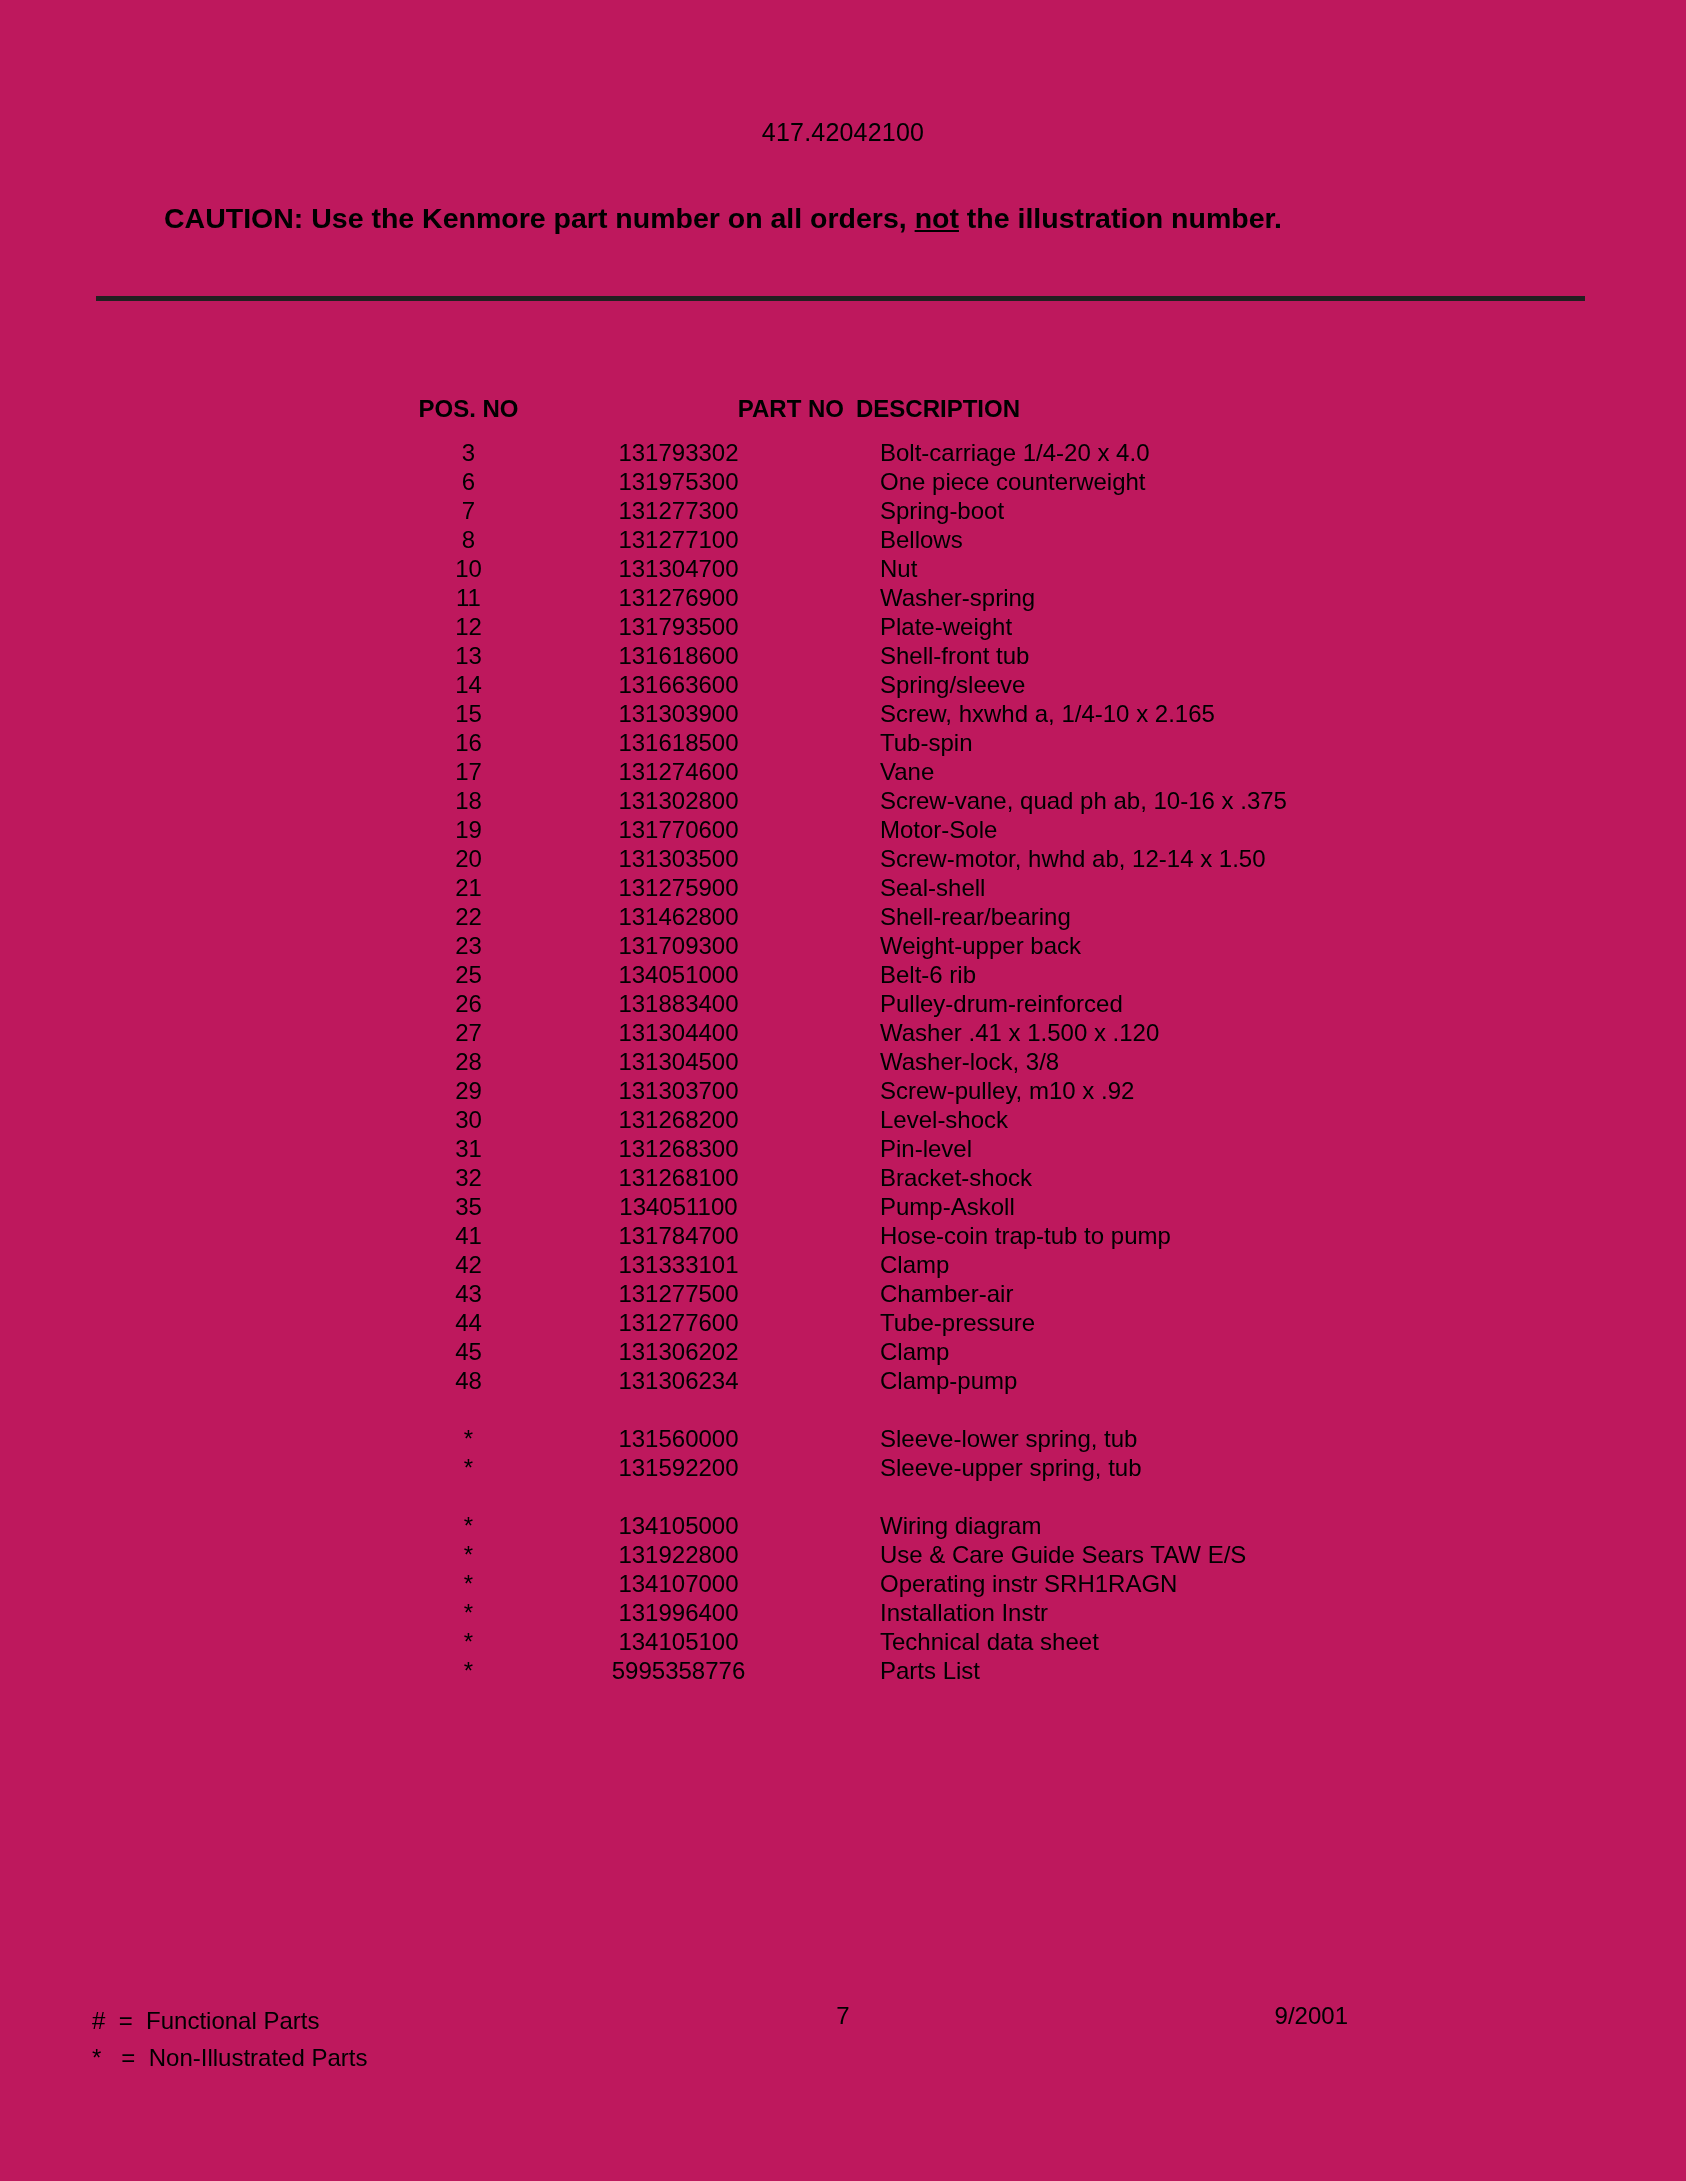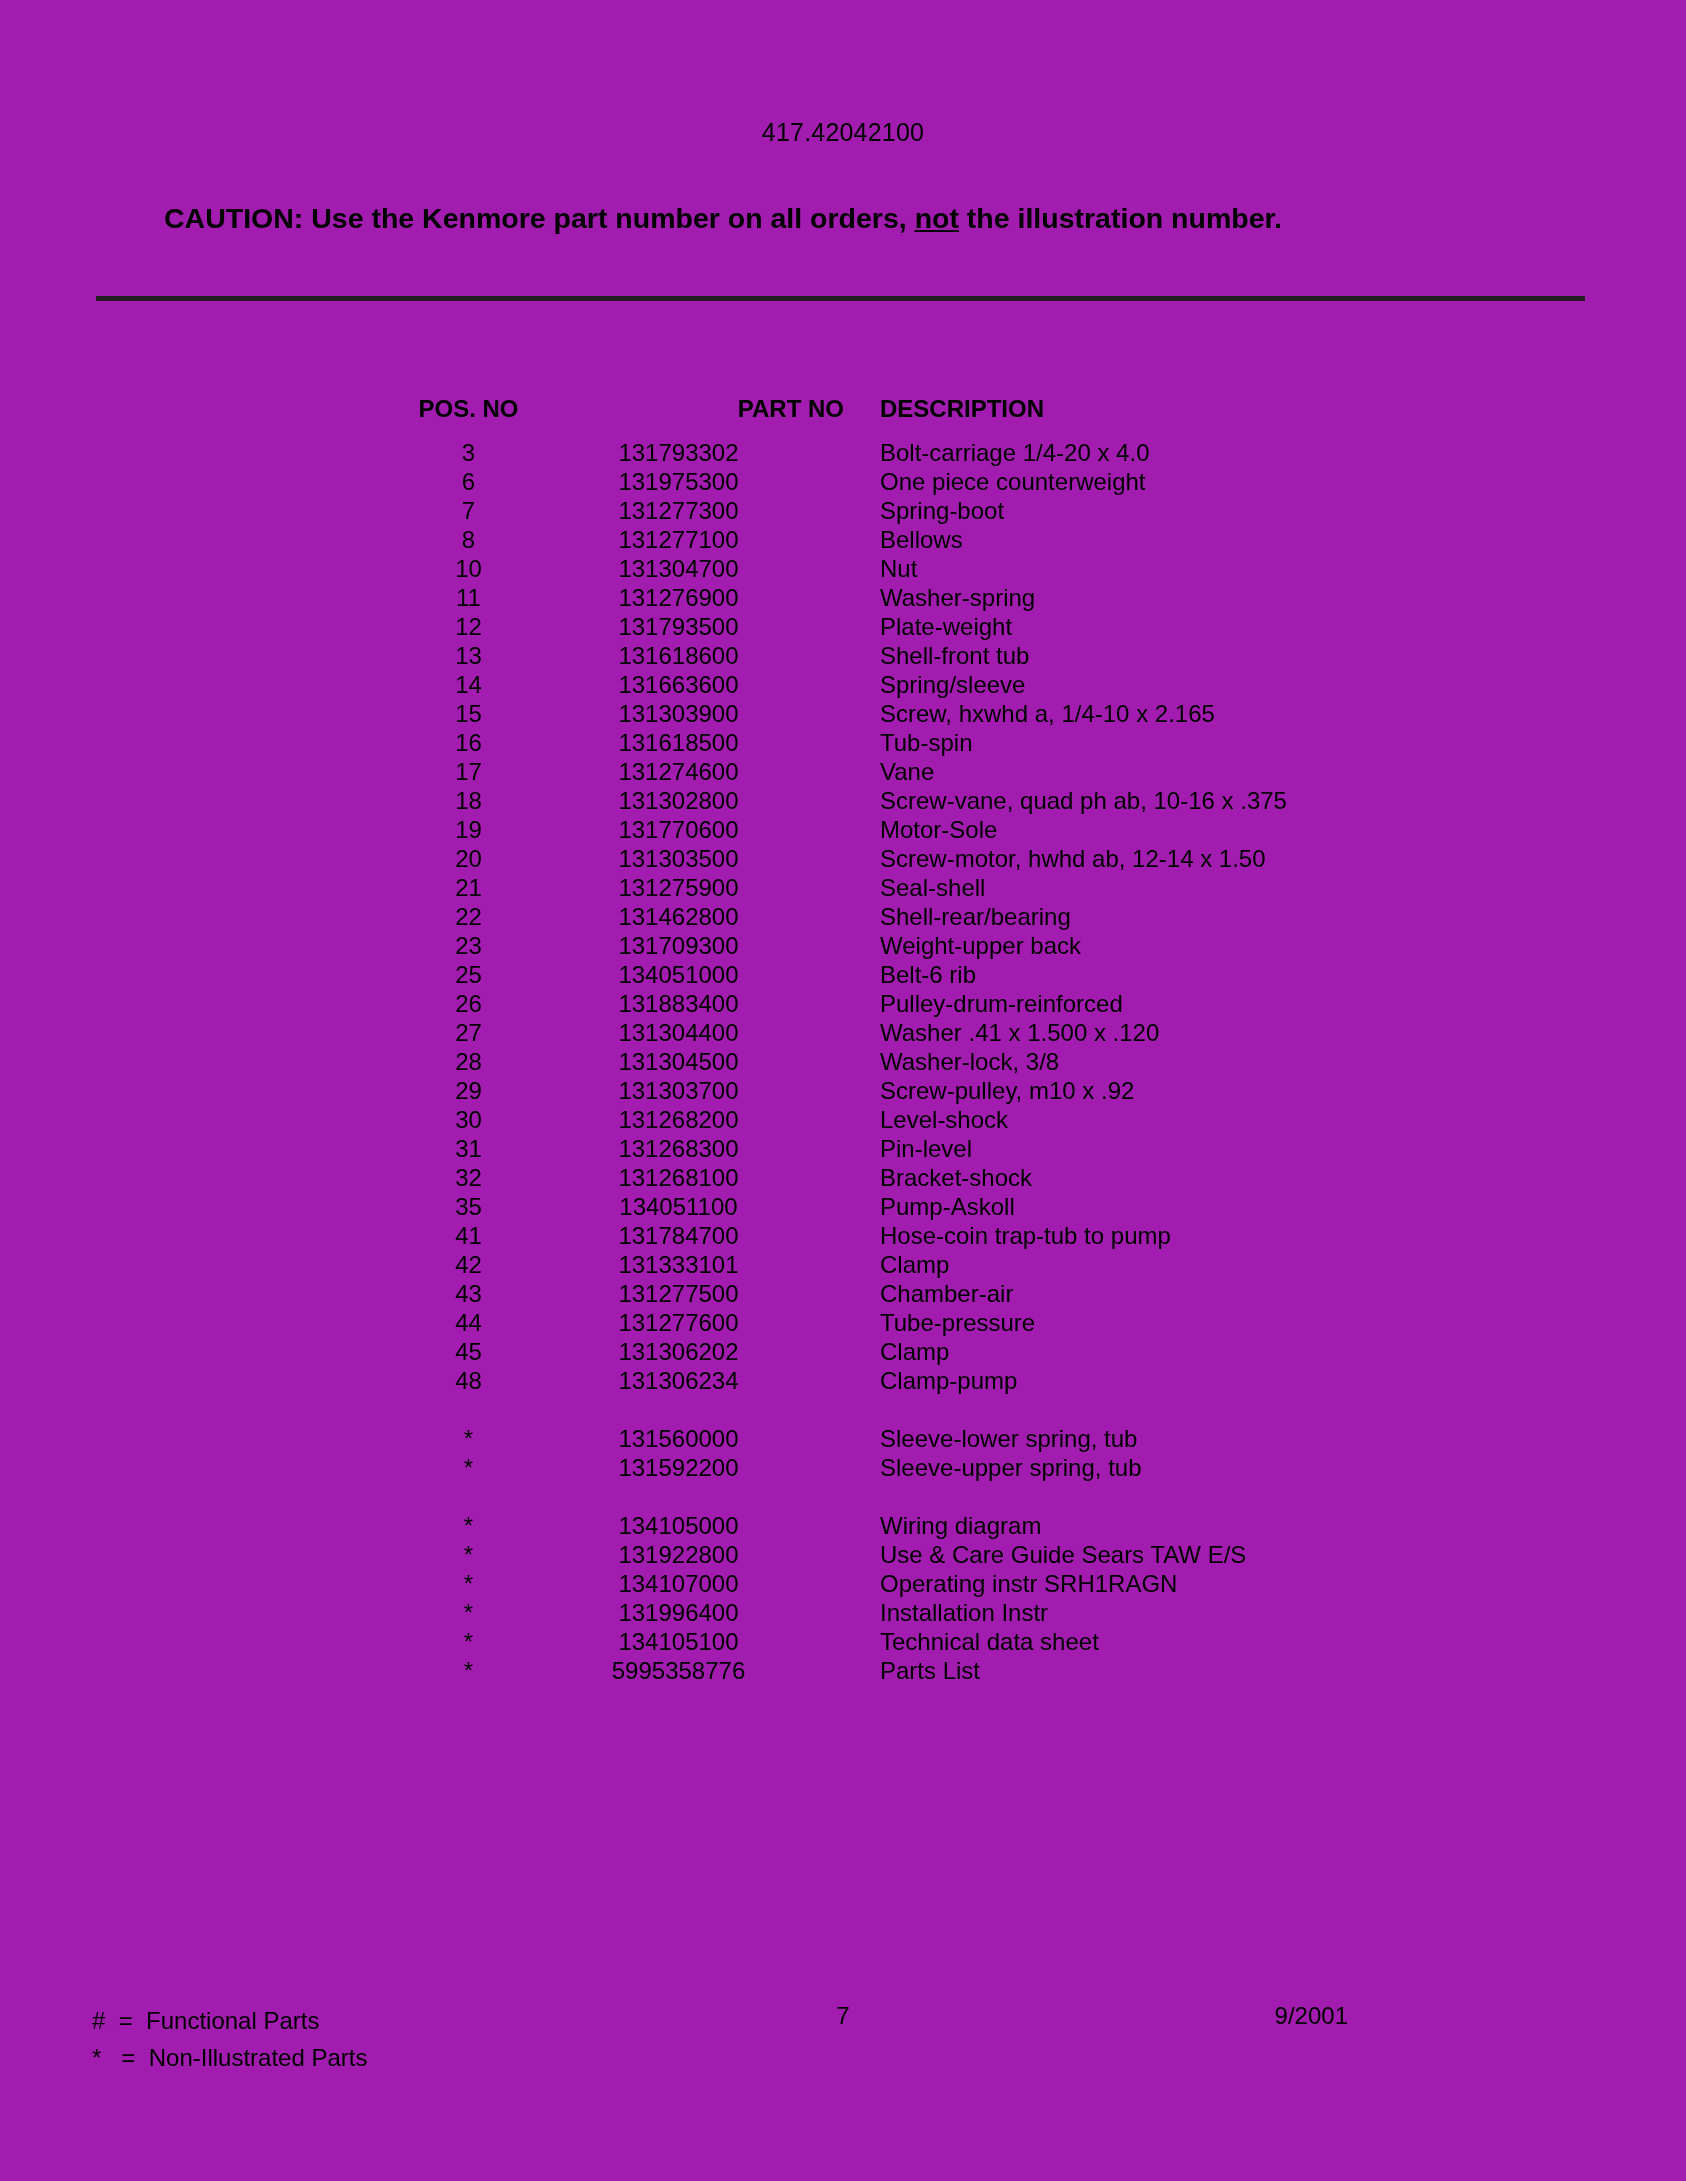--- a/index.html
+++ b/index.html
@@ -8,21 +8,21 @@
     background: #ffffff;
   }
   body {
     font-family: "Liberation Sans", sans-serif;
     color: #000000;
   }
   #page {
     position: relative;
     width: 1686px;
     height: 2182px;
-    background: #a21caf;
+    background: #be185d;
     overflow: hidden;
   }
 
   
   .model-number {
     position: absolute;
     top: 118px;
     left: 0;
     width: 1686px;
     text-align: center;
@@ -92,21 +92,21 @@
     left: 386px;
     width: 165px;
     text-align: center;
   }
   .header-row .c-part {
     left: 569px;
     width: 275px;
     text-align: right;
   }
   .header-row .c-desc {
-    left: 880px;
+    left: 856px;
   }
 
   
   #footer {
     position: absolute;
     left: 0;
     top: 2002px;
     width: 1436px;
     height: 101px;
     font-size: 24px;

